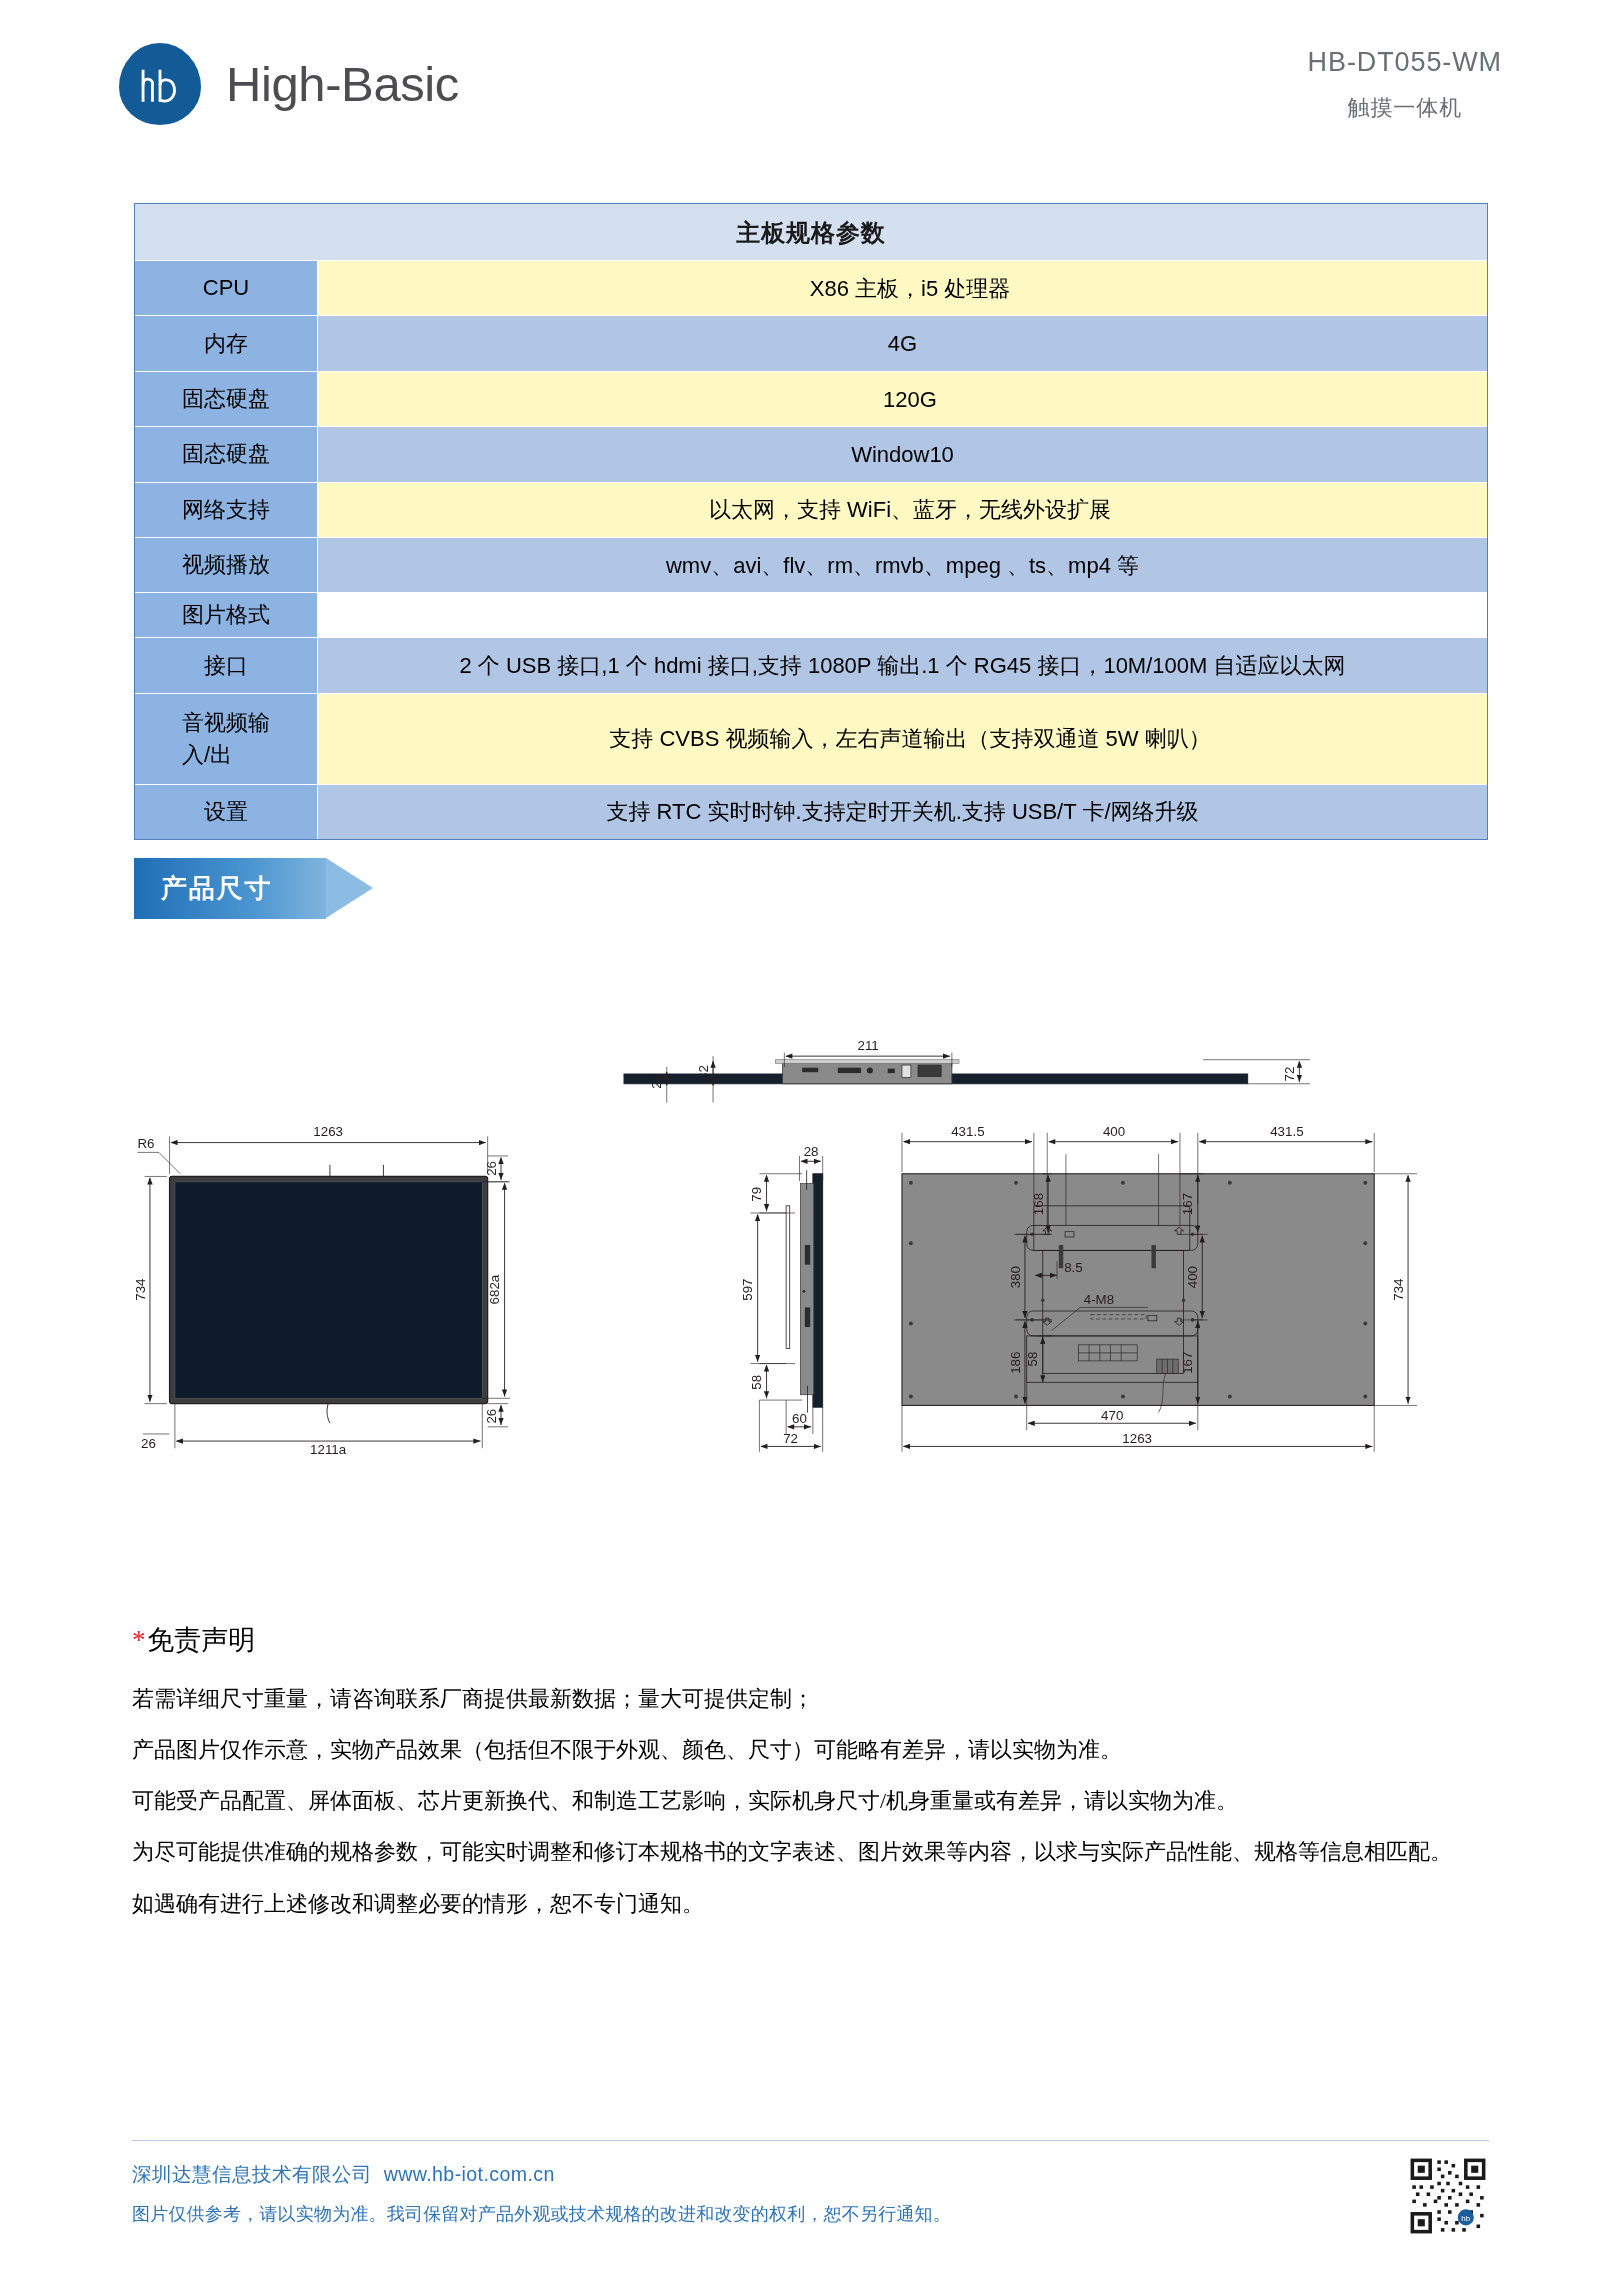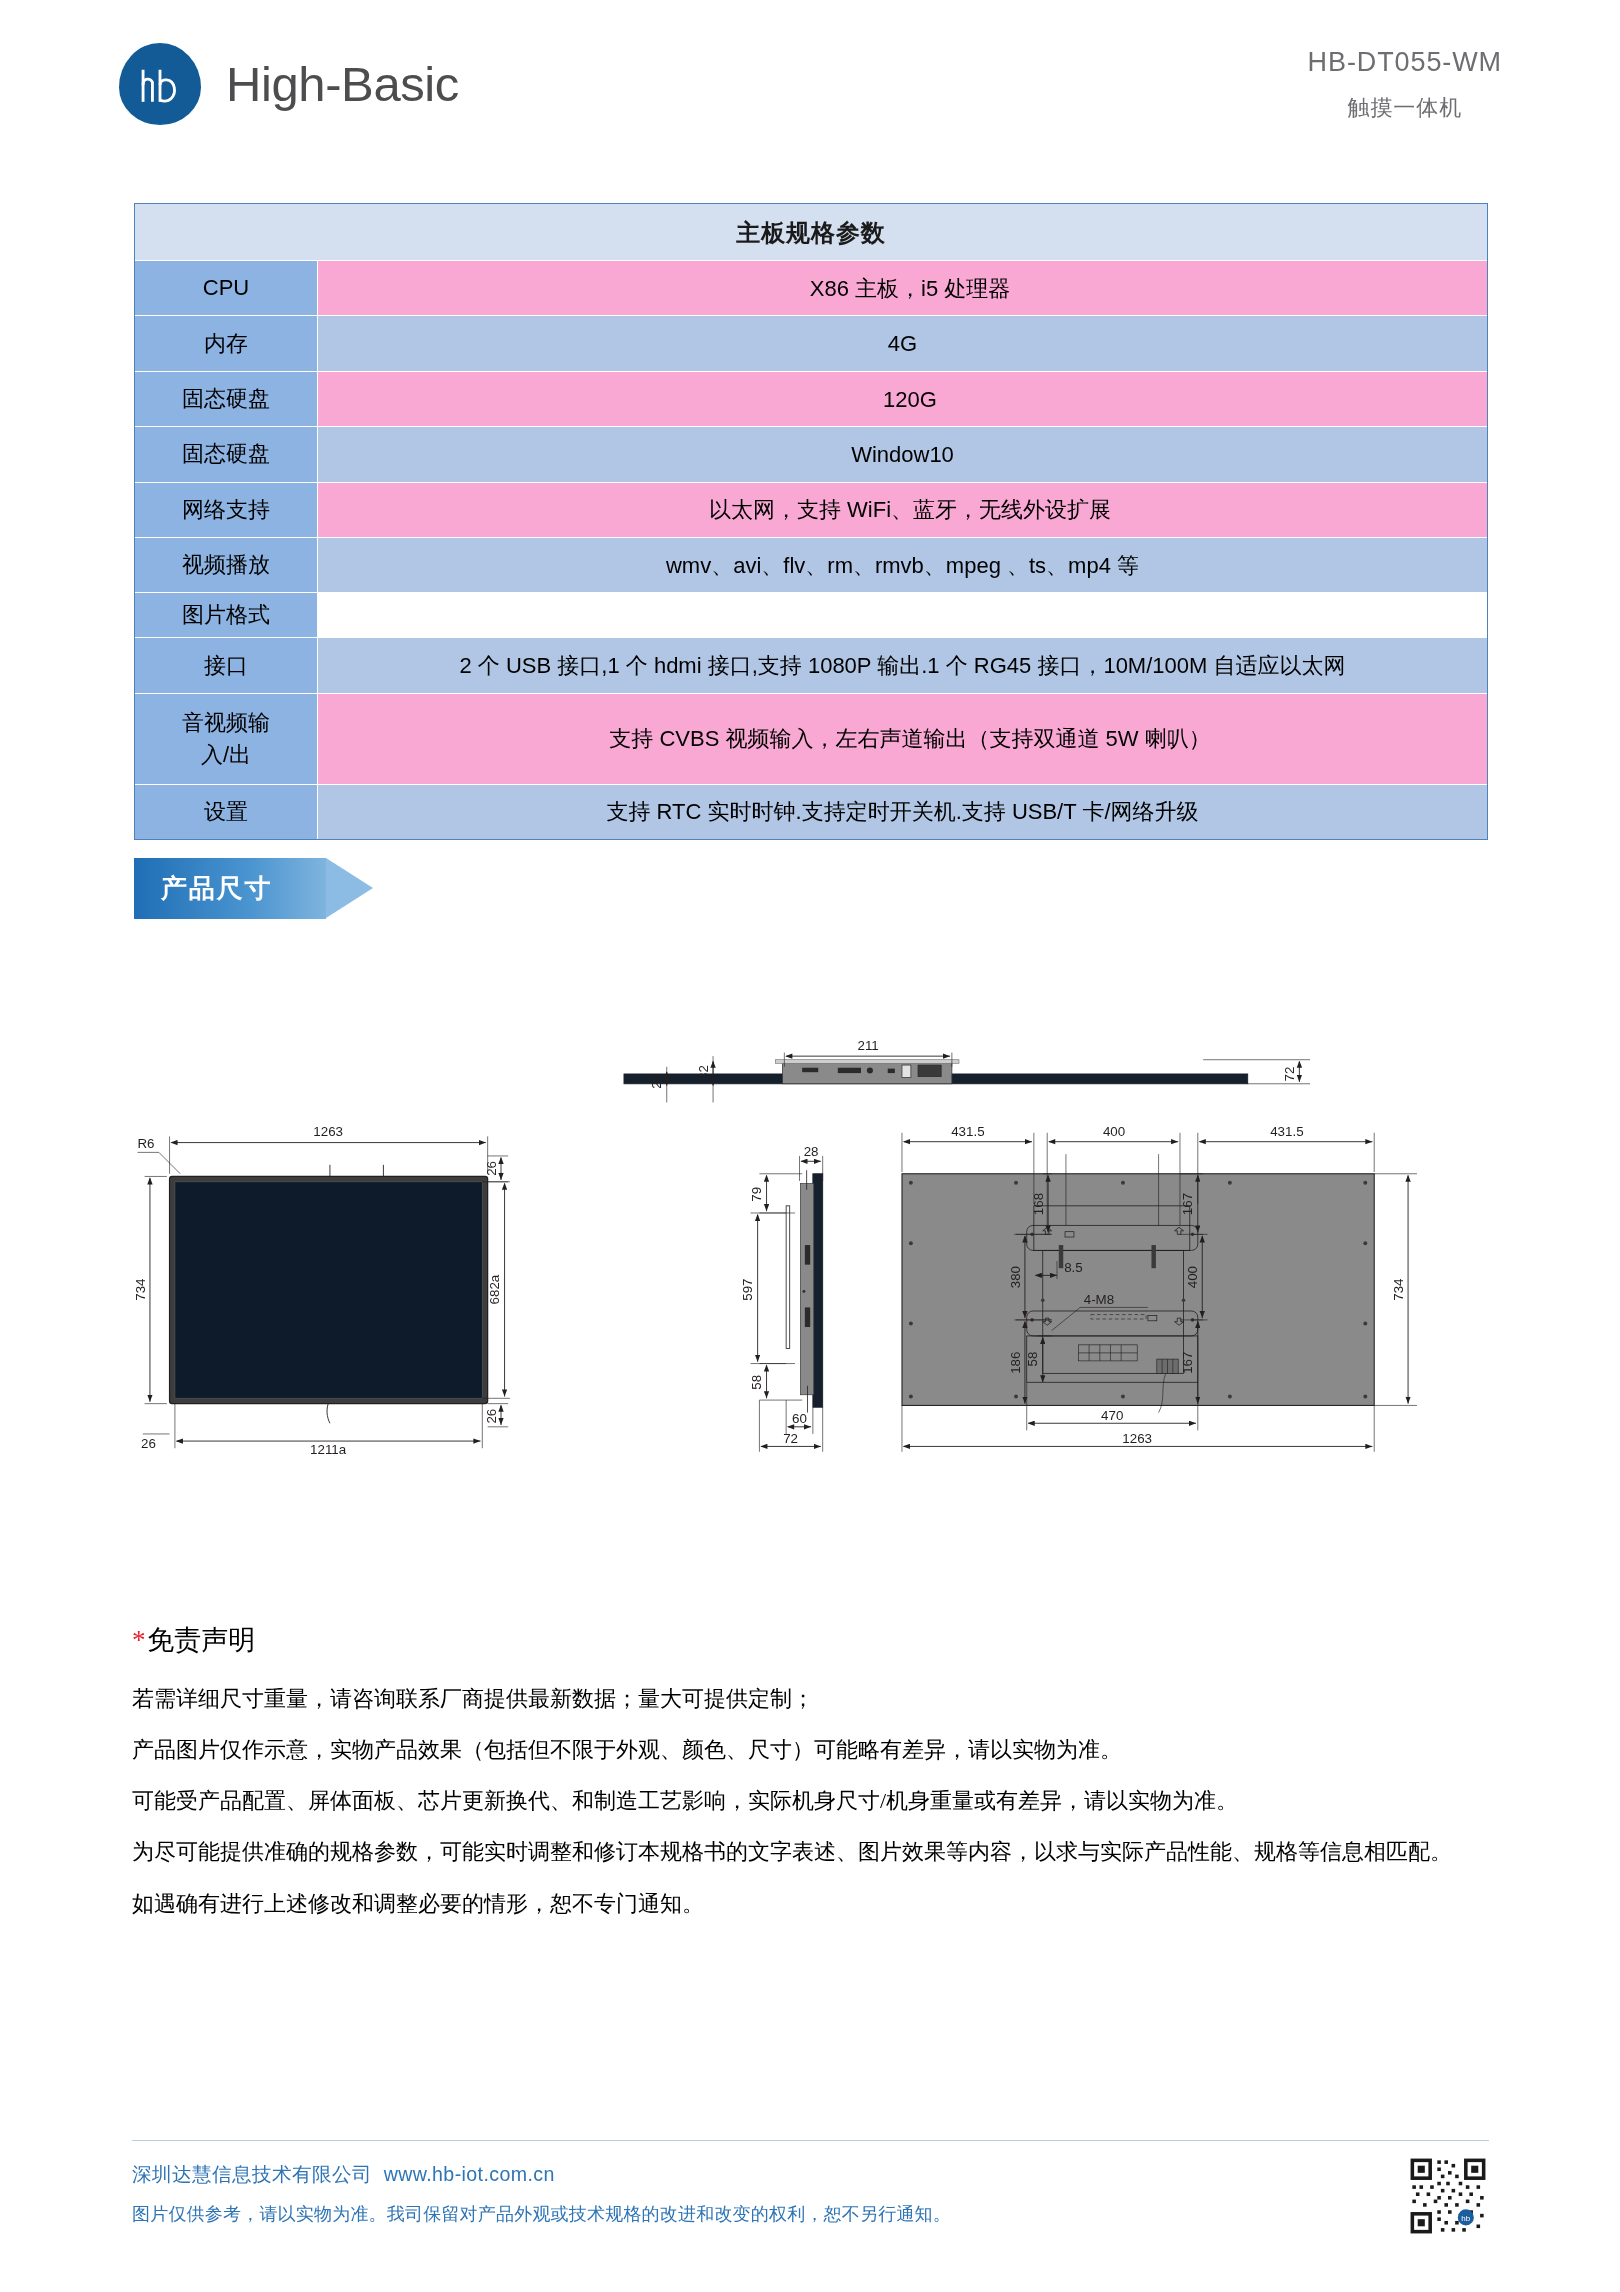--- a/index.html
+++ b/index.html
@@ -103,41 +103,40 @@
   }
   .spec-label {
     width: 182px;
     flex: none;
     background: #8db3e2;
     color: #000;
     font-size: 22px;
     display: flex;
     align-items: center;
     justify-content: center;
-    text-align: center;
     box-sizing: border-box;
     border-top: 1.8px solid #fff;
     padding: 5.3px 3.6px;
     line-height: 1.45;
   }
   .spec-value {
     flex: 1 1 auto;
     font-size: 22px;
     color: #000;
     display: flex;
     align-items: center;
     justify-content: center;
     text-align: center;
     box-sizing: border-box;
     border-top: 1.8px solid #fff;
     border-left: 1.8px solid #fff;
     padding: 10.7px 9px;
     line-height: 1.5;
   }
-  .spec-row.odd .spec-value { background: #f9a8d4; padding-left: 24px; }
+  .spec-row.odd .spec-value { background: #fef9c3; padding-left: 24px; }
   .spec-row.even .spec-value { background: #b0c6e4; }
   .spec-row.tall .spec-label,
   .spec-row.tall .spec-value { min-height: 91px; }
   .spec-row .spec-label { min-height: 45px; }
   .spec-row .spec-value { min-height: 45px; }
 
   
   .section-banner {
     position: absolute;
     left: 134px;

